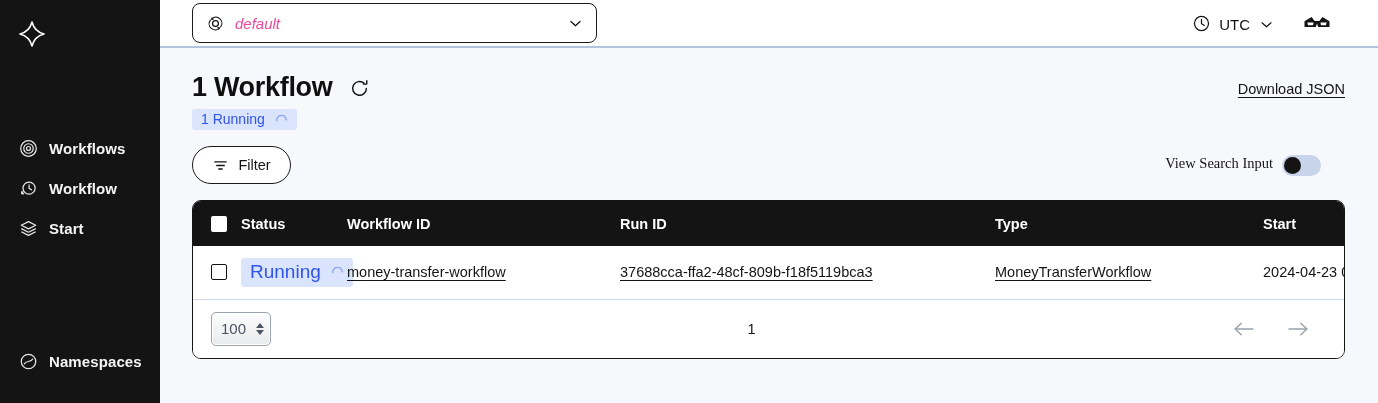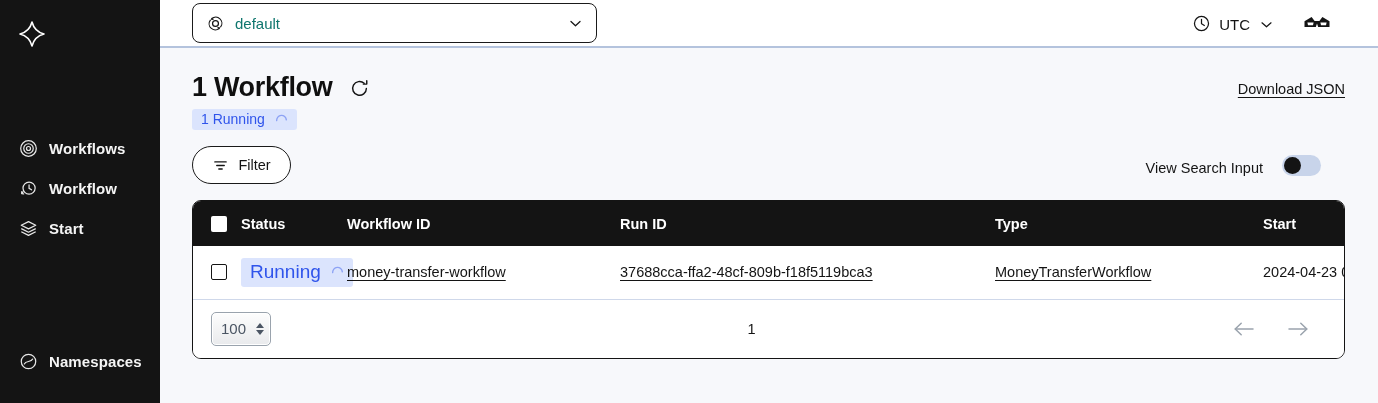--- a/index.html
+++ b/index.html
@@ -40,21 +40,21 @@
     display: flex; align-items: center;
     padding: 0 18px 0 32px;
     position: relative;
   }
   .ns-select {
     width: 405px; height: 40px;
     border: 1px solid #1a1a1a; border-radius: 8px;
     background: #fff; display: flex; align-items: center;
     padding: 0 12px 0 13px; gap: 10px; cursor: pointer;
   }
-  .ns-select .ns-label { font-size: 15px; color: #0f766e; flex: 1 1 auto; }
+  .ns-select .ns-label { font-size: 15px; color: #ec4899; flex: 1 1 auto; font-style: italic; }
   .topbar-right { margin-left: auto; display: flex; align-items: center; gap: 28px; padding-right: 30px; }
   .tz-picker { display: flex; align-items: flex-end; gap: 8px; cursor: pointer; }
   .tz-picker .tz-label { font-size: 15px; color: #141414; }
   .glasses-btn { cursor: pointer; display: flex; align-items: center; }
 
   
   .content { padding: 0 34px 0 32px; position: relative; height: 353px; }
 
   .title-row { display: flex; align-items: flex-start; padding-top: 26px; }
   .title-left { display: flex; align-items: center; gap: 16px; }
@@ -76,21 +76,21 @@
   .badge-spinner { opacity: 0.45; display: flex; align-items: center; }
 
   .toolbar-row { margin-top: 16px; display: flex; align-items: center; }
   .filter-btn {
     height: 38px; min-width: 99px;
     border: 1px solid #1a1a1a; border-radius: 19px;
     background: #fff; display: inline-flex; align-items: center; justify-content: center;
     gap: 9px; padding: 0 18px; cursor: pointer;
   }
   .filter-btn .filter-label { font-size: 14.5px; color: #141414; }
-  .search-toggle-wrap { margin-left: auto; display: flex; align-items: flex-end; gap: 19px; padding-right: 24px; }
+  .search-toggle-wrap { margin-left: auto; display: flex; align-items: flex-start; gap: 9px; padding-right: 24px; font-family: Liberation Serif, serif; }
   .search-toggle-label { font-size: 14.5px; color: #141414; }
   .toggle {
     width: 39px; height: 21px; border-radius: 11px;
     background: #c8d4ea; position: relative; cursor: pointer; flex: 0 0 39px;
   }
   .toggle .knob {
     position: absolute; top: 2px; left: 2px;
     width: 17px; height: 17px; border-radius: 50%;
     background: #141414;
   }

